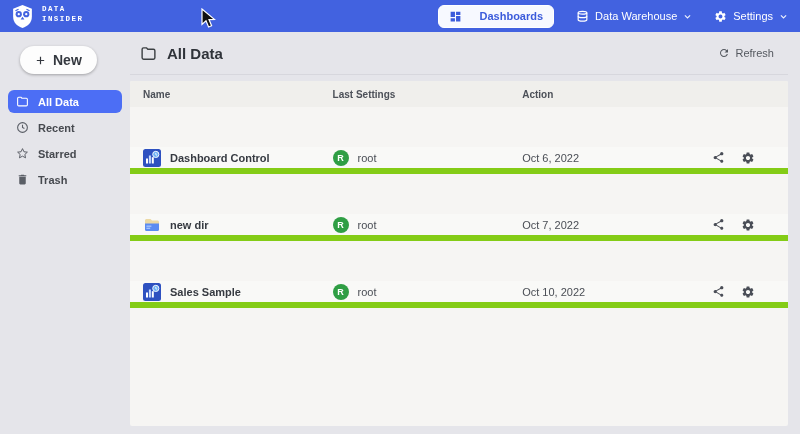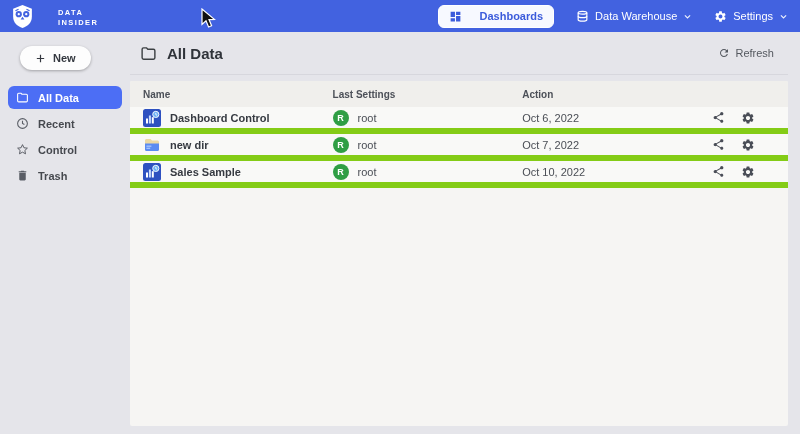--- a/index.html
+++ b/index.html
@@ -3,47 +3,47 @@
 <meta charset="utf-8">
 <style>
   * { margin:0; padding:0; box-sizing:border-box; }
   html,body { width:800px; height:434px; overflow:hidden; }
   body { font-family:"Liberation Sans", sans-serif; background:#e5e5ea; position:relative; }
 
   .app { display:flex; flex-direction:column; height:100%; }
 
   
   .navbar { height:32px; background:#4262e0; display:flex; align-items:center; padding:0 12px 0 10px; flex:0 0 auto; }
-  .brand { display:flex; align-items:flex-end; gap:23px; }
+  .brand { display:flex; align-items:flex-start; gap:7px;font-family:Liberation Mono, monospace; }
   .brand-text { color:#fff; font-size:7.5px; font-weight:bold; letter-spacing:1.4px; line-height:1.35; }
   .nav-right { margin-left:auto; display:flex; align-items:center; gap:22px; }
   .nav-btn { display:flex; align-items:center; gap:18px; background:#f7f9ff; border:1px solid #fff; border-radius:6px; padding:4px 10px; color:#3b5bdb; font-size:11px; font-weight:bold; cursor:pointer; }
   .nav-link { display:flex; align-items:center; gap:6px; color:#fff; font-size:11px; font-weight:normal; cursor:pointer; }
   .chev { opacity:.9; }
 
   
   .content { flex:1; display:flex; min-height:0; padding-bottom:8px; }
 
   
   .sidebar { width:130px; flex:0 0 130px; padding-top:14px; }
-  .new-btn { display:inline-flex; align-items:center; gap:7px; background:#fdfdfd; border-radius:14px; padding:6px 15px; margin-left:20px; font-size:11px; font-weight:bold; color:#34383f; box-shadow:0 1px 3px rgba(0,0,0,.3); cursor:pointer;justify-content:space-between; }
+  .new-btn { display:inline-flex; align-items:center; gap:7px; background:#fdfdfd; border-radius:14px; padding:6px 15px; margin-left:20px; font-size:14px; font-weight:bold; color:#34383f; box-shadow:0 1px 3px rgba(0,0,0,.3); cursor:pointer;justify-content:space-between; }
   .side-list { margin-top:16px; padding:0 8px; }
   .side-item { display:flex; align-items:center; gap:9px; height:23px; padding:0 8px; border-radius:6px; font-size:11px; font-weight:bold; color:#46494f; margin-bottom:3px; cursor:pointer; }
   .side-item .s-icon { display:flex; color:#5a5e66; }
   .side-item.selected { background:#4c6ef5; color:#fff; }
   .side-item.selected .s-icon { color:#fff; }
 
   
   .main { flex:1; display:flex; flex-direction:column; margin-right:12px; min-width:0; }
   .main-header { height:43px; display:flex; align-items:center; gap:10px; padding:0 4px 0 10px; border-bottom:1px solid #d7d7dd; flex:0 0 auto; }
   .main-title { font-size:15px; font-weight:bold; color:#2f3339; }
   .refresh { margin-left:auto; display:flex; align-items:center; gap:5px; color:#54585f; font-size:11px; cursor:pointer; padding-right:10px; }
 
   
-  .card { flex:1; background:#f6f5f3; margin-top:6px; border-radius:2px; display:flex; flex-direction:column; overflow:hidden; }
+  .card { flex:1; background:#f6f5f3; margin-top:6px; border-radius:2px; display:flex; flex-direction:column; overflow:hidden;gap:40px; }
   .t-head { display:flex; align-items:center; background:#f0efec; height:26px; padding:0 13px; font-size:10px; font-weight:bold; color:#4c5058; flex:0 0 auto; }
   .t-row { display:flex; align-items:center; background:#f9f9f7; height:27px; padding:0 13px; border-bottom:6px solid #84cc16; font-size:11px; color:#4a4e55; cursor:pointer; }
   .c-name { flex:0 0 30%; display:flex; align-items:center; gap:9px; min-width:0; }
   .c-owner { flex:0 0 30%; display:flex; align-items:center; gap:9px; }
   .c-lm { flex:0 0 30%; }
   .c-action { flex:1; display:flex; align-items:center; gap:16px; }
   .row-name { font-weight:bold; color:#363a41; }
   .avatar { width:16px; height:16px; border-radius:50%; background:#2f9e44; color:#fff; font-size:9px; font-weight:bold; display:flex; align-items:center; justify-content:center; }
   .act-icon { display:flex; color:#4a4e57; cursor:pointer; }
   .file-ico { display:flex; }
@@ -128,21 +128,21 @@
               </svg>
           </span>
           <span>Recent</span>
         </div>
         <div class="side-item">
           <span class="s-icon">
             <svg width="13" height="13" viewBox="0 0 24 24" fill="none" stroke="currentColor" stroke-width="1.8" stroke-linejoin="round">
                 <path d="M12 3l2.7 5.8 6.3.7-4.7 4.3 1.3 6.2L12 16.9 6.4 20l1.3-6.2L3 9.5l6.3-.7z"></path>
               </svg>
           </span>
-          <span>Control</span>
+          <span>Starred</span>
         </div>
         <div class="side-item">
           <span class="s-icon">
             <svg width="13" height="13" viewBox="0 0 24 24" fill="currentColor">
                 <path d="M6 19c0 1.1.9 2 2 2h8c1.1 0 2-.9 2-2V7H6v12zM19 4h-3.5l-1-1h-5l-1 1H5v2h14V4z"></path>
               </svg>
           </span>
           <span>Trash</span>
         </div>
       </div>

